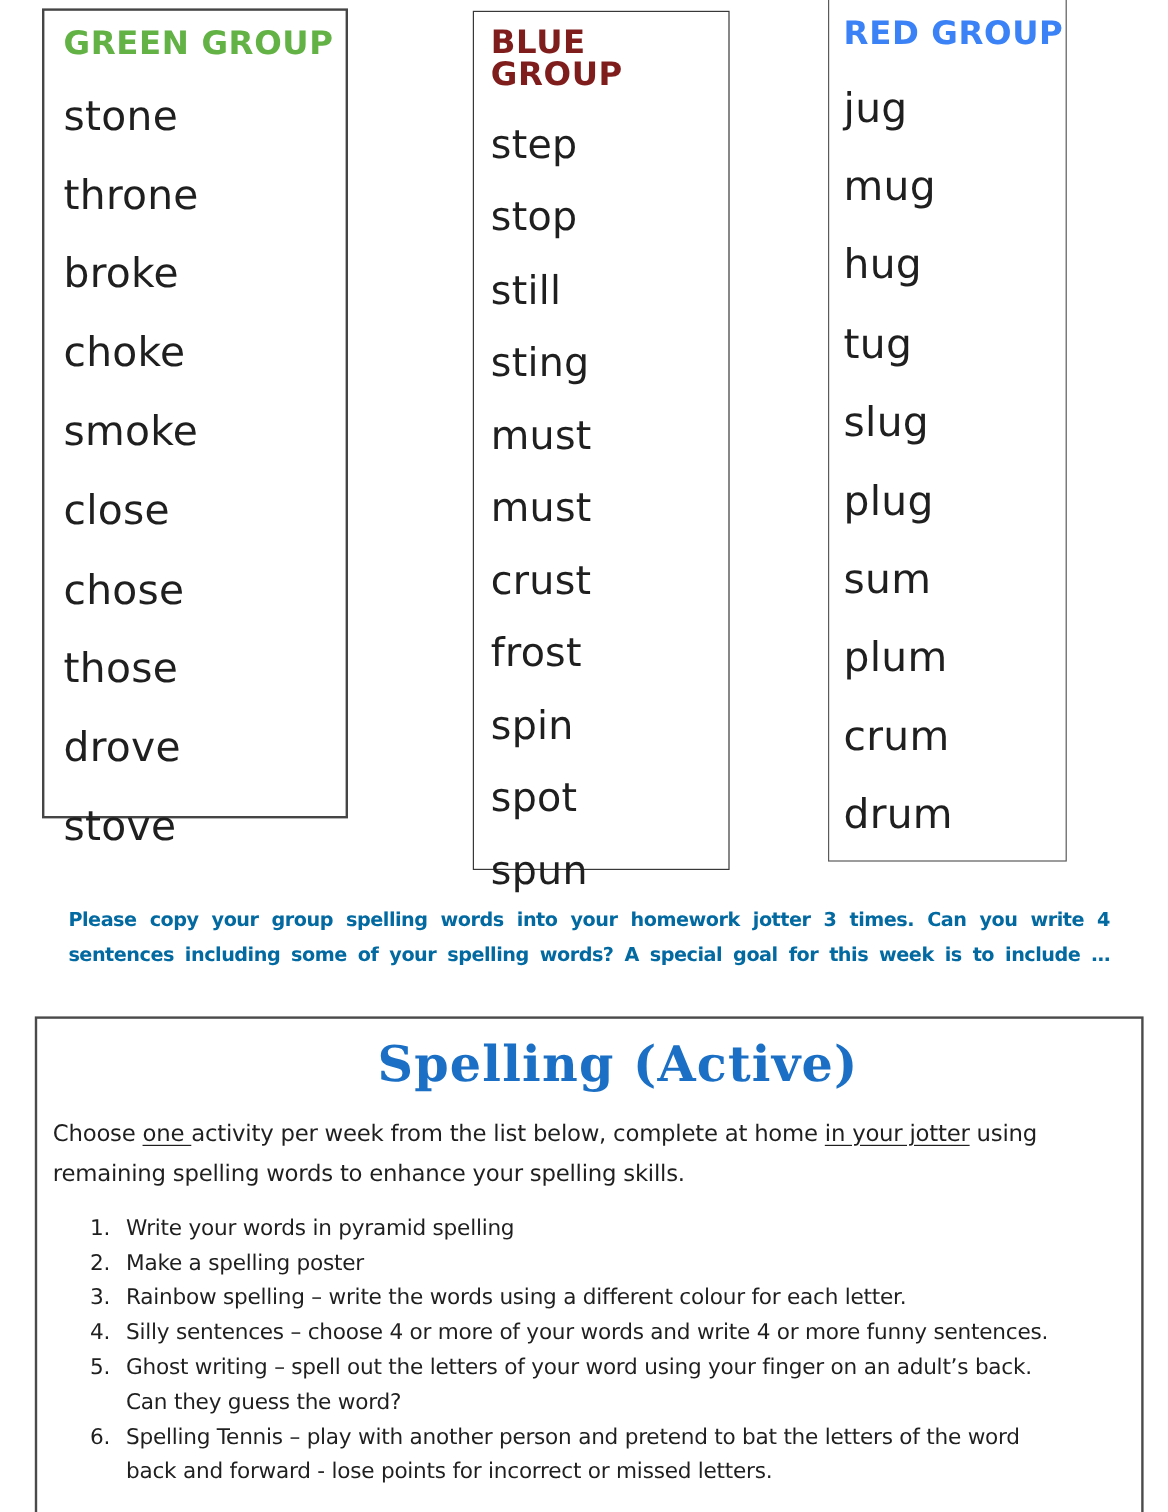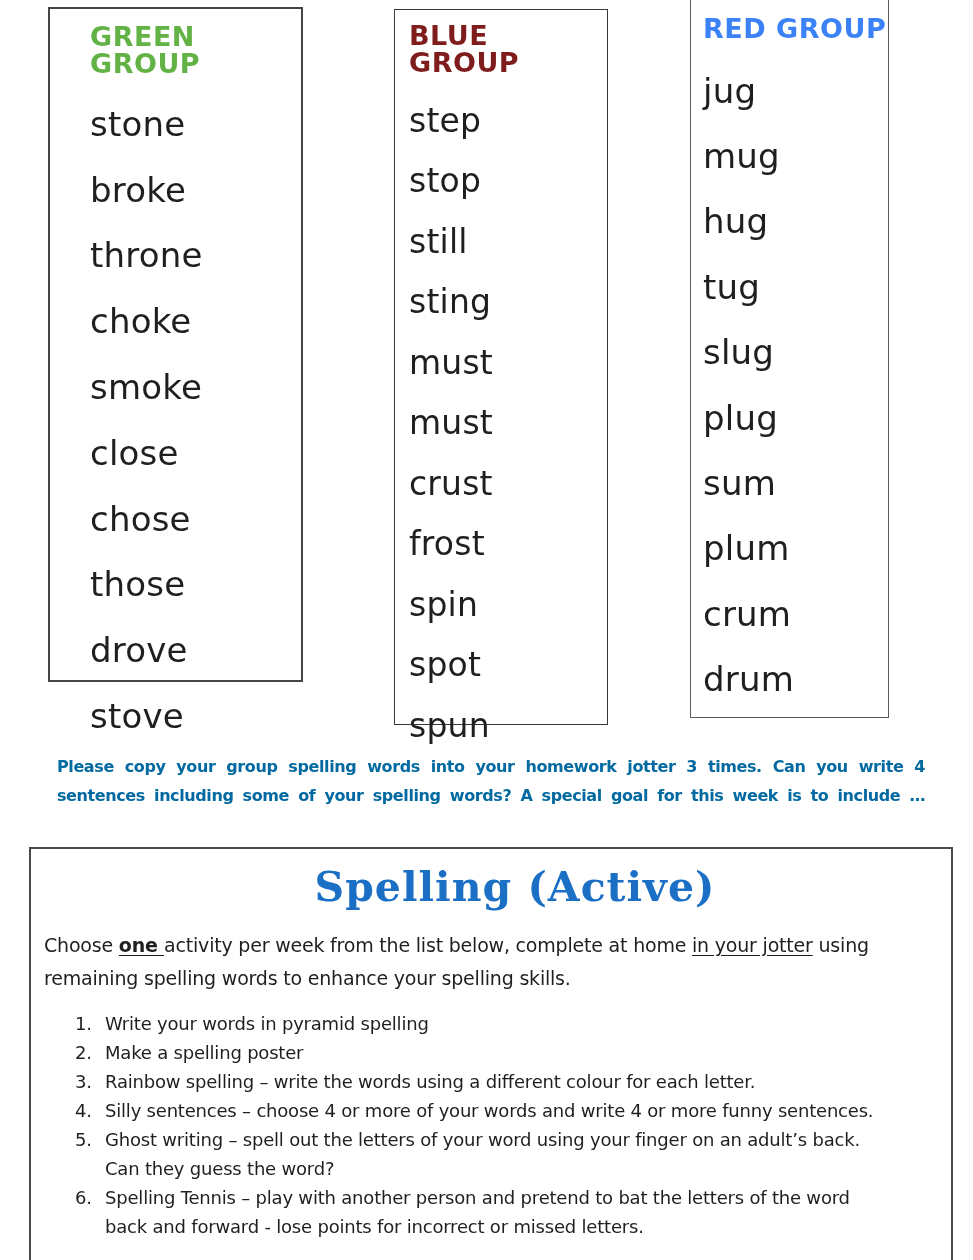--- a/index.html
+++ b/index.html
@@ -6,21 +6,21 @@
   body {
     width: 973px; height: 1260px;
     position: relative; overflow: hidden;
     font-family: "DejaVu Sans", sans-serif;
     color: #1f1f1f;
   }
   .page { position: absolute; inset: 0; background: #ffffff; }
 
   
   .word-box { position: absolute; background: #fff; box-sizing: border-box; }
-  #green-box { left: 48px;  top: 7px;   width: 255px; height: 675px; border: 2px solid #454545; padding-left: 24px; }
+  #green-box { left: 35px;  top: 7px;   width: 255px; height: 675px; border: 2px solid #454545; }
   #blue-box  { left: 394px; top: 9px;   width: 214px; height: 716px; border: 1.5px solid #383838; }
   #red-box   { left: 690px; top: -10px; width: 199px; height: 728px; border: 1.5px solid #5a5a5a; }
 
   .box-title { display: block; font-weight: bold; font-size: 27px; line-height: 27px; letter-spacing: 0.5px; }
   #green-box .box-title { margin: 14px 0 0 16px; }
   #blue-box  .box-title { margin: 12px 0 0 14px; }
   #red-box   .box-title { margin: 24px 0 0 12px; }
 
   .word-list { list-style: none; margin: 0; padding: 0; }
   #green-box .word-list { margin-top: 14px; padding-left: 16px; }
@@ -47,41 +47,41 @@
   }
   .active-title {
     margin-top: 12px; text-align: center;
     font-family: "DejaVu Serif", serif;
     font-weight: bold; font-size: 41px; line-height: 52px; letter-spacing: 1px;
   }
   .intro-paragraph {
     margin: 16px 0 0 13px; font-size: 19px; line-height: 33px; letter-spacing: -0.2px;
   }
   .intro-line { white-space: nowrap; }
-  .seg-bold { font-weight: bold; }
+  .seg-bold { font-weight: normal; }
   .seg-underline { text-decoration: underline; text-underline-offset: 3px; }
 
   .activities-list { list-style: none; margin: 14px 0 0 44px; padding: 0; }
   .activities-list li { display: flex; font-size: 18px; line-height: 29px; letter-spacing: -0.2px; }
   .activity-number { width: 30px; flex: 0 0 30px; }
   .activity-lines { flex: 1; }
   .activity-line { white-space: nowrap; }
 </style>
 </head>
 <body>
 
 <div class="page">
 
   <div class="word-box" id="green-box">
     <span class="box-title" style="color: rgb(98, 178, 69);">GREEN GROUP</span>
     <ul class="word-list">
 
     <li>stone</li>
+        <li>throne</li>
         <li>broke</li>
-        <li>throne</li>
         <li>choke</li>
         <li>smoke</li>
         <li>close</li>
         <li>chose</li>
         <li>those</li>
         <li>drove</li>
         <li>stove</li>
       </ul>
   </div>
 

